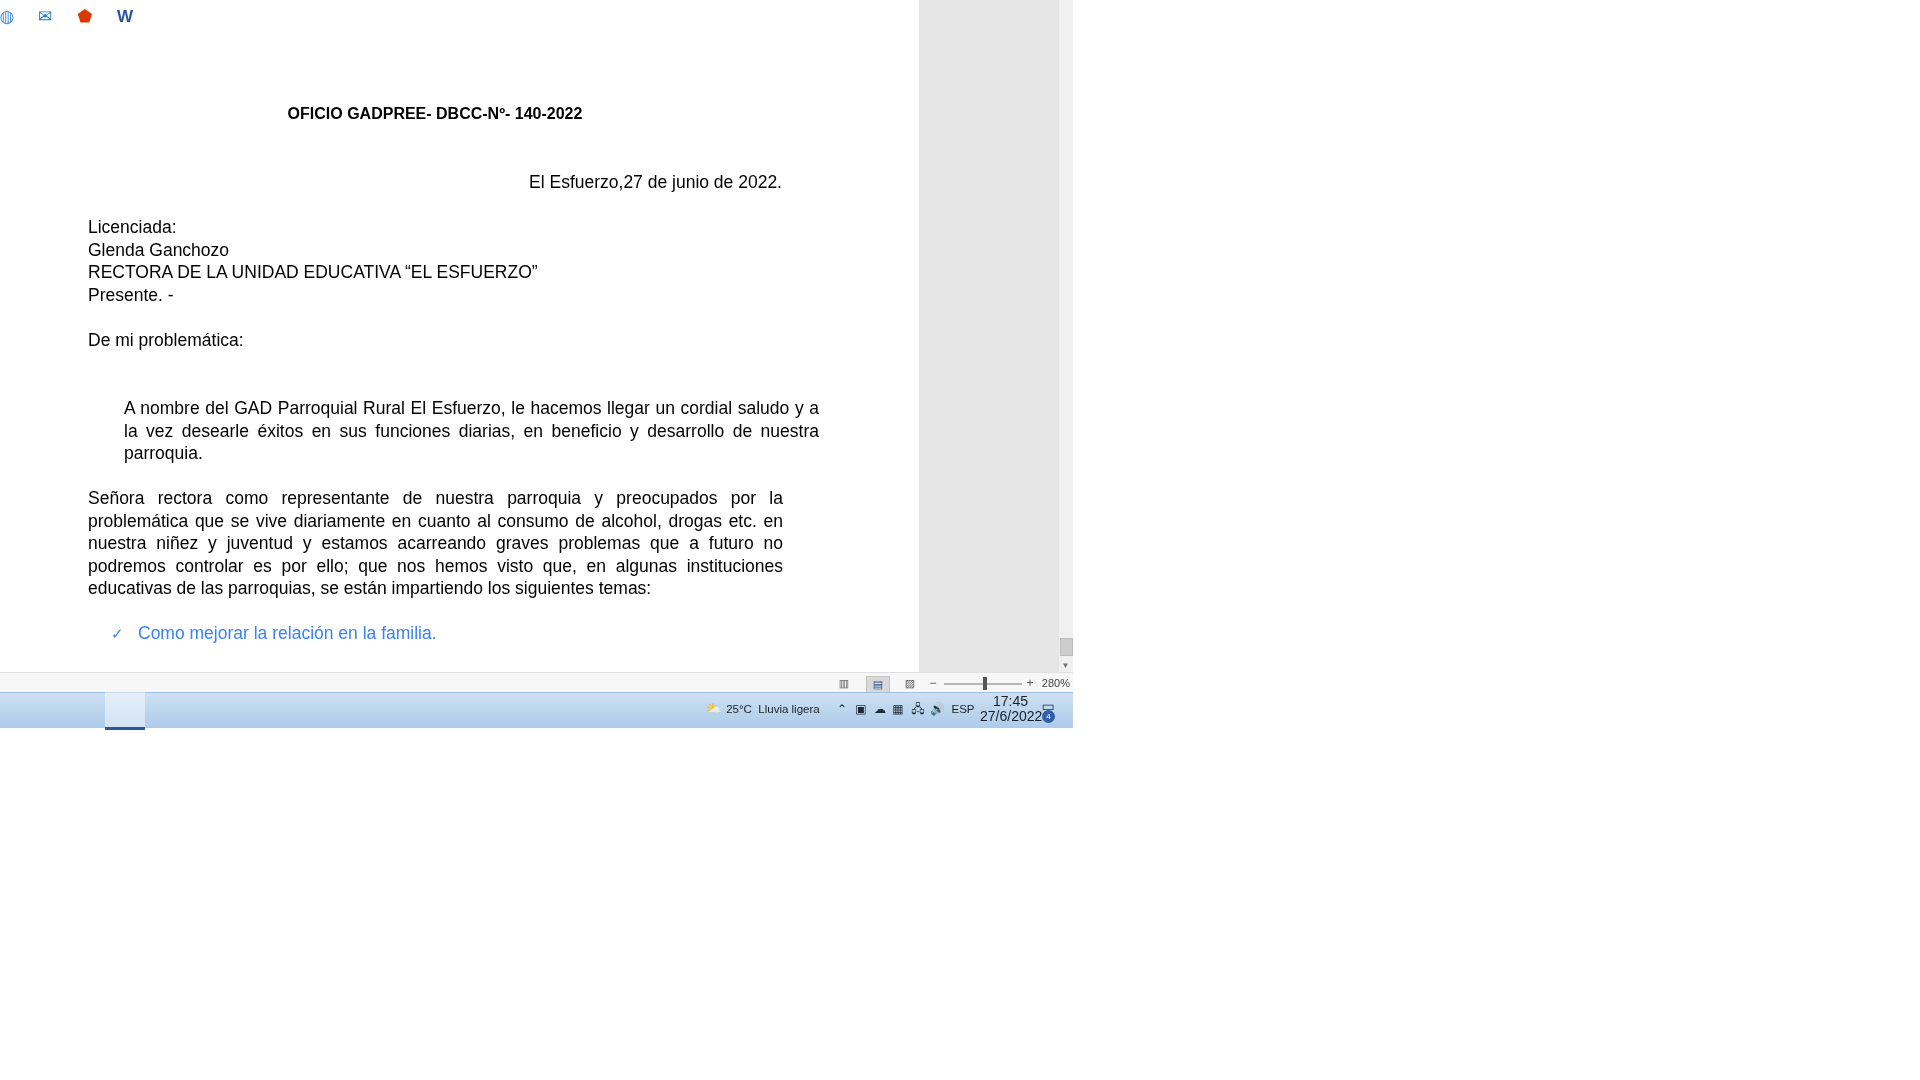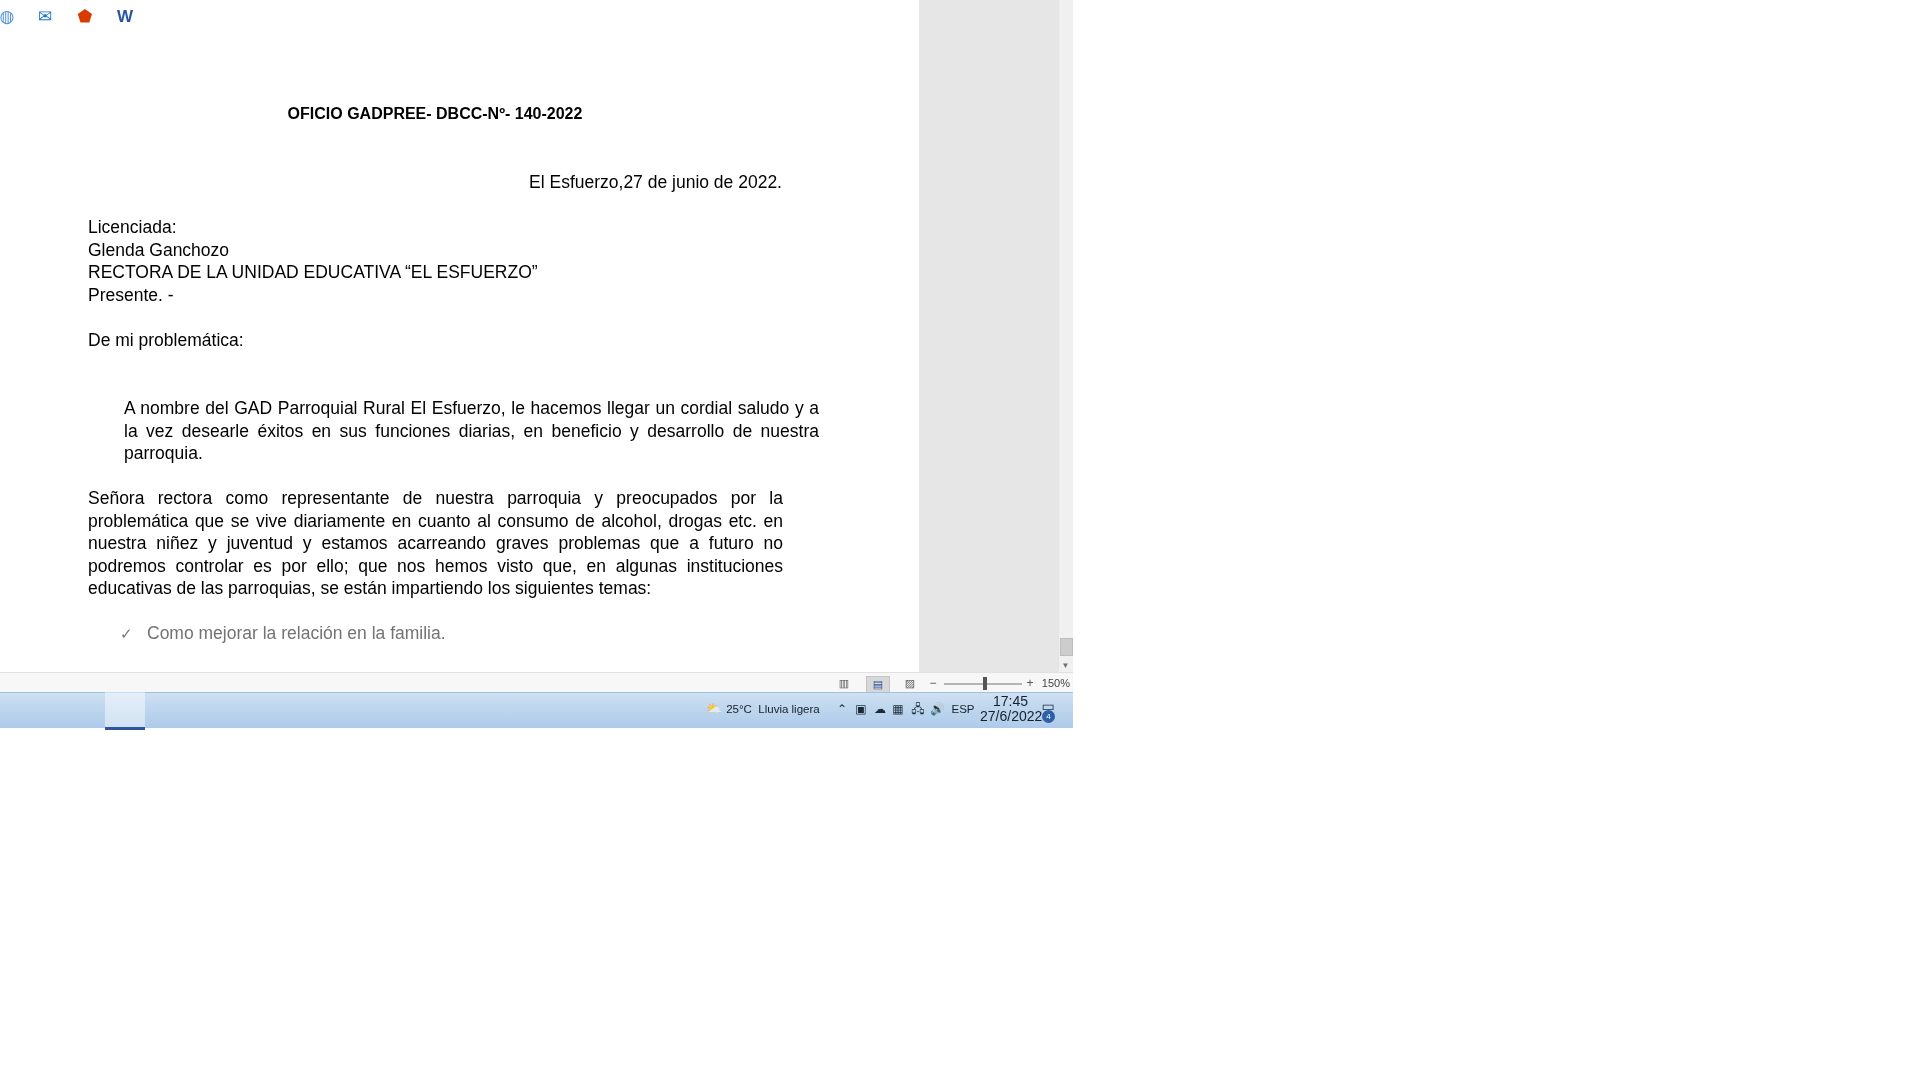--- a/index.html
+++ b/index.html
@@ -125,25 +125,25 @@
     text-align: justify;
     margin-left: 36px;
   }
   #para-2 {
     left: 88px; top: 487px; width: 695px;
     text-align: justify;
   }
 
   .bullet-row {
     position: absolute;
-    left: 120px;
+    left: 111px;
     width: 660px;
     font-size: 17.5px;
     line-height: 22.5px;
-    color: #737373;
+    color: #3b82f6;
   }
   .bullet-row .mark {
     display: inline-block;
     width: 27px;
     font-size: 15px;
   }
   #bullet-1 { top: 622px; }
   #bullet-2 { top: 645px; }
   #bullet-3 { top: 668px; }
   
@@ -389,21 +389,21 @@
 
     <div id="status-bar">
       <div class="view-btn" id="view-read">▥</div>
       <div class="view-btn" id="view-print">▤</div>
       <div class="view-btn" id="view-web">▨</div>
 
       <div id="zoom-minus">−</div>
       <div id="zoom-track"></div>
       <div id="zoom-handle"></div>
       <div id="zoom-plus">+</div>
-      <div id="zoom-level">150%</div>
+      <div id="zoom-level">280%</div>
     </div>
 
   </div>
 
   <div id="taskbar"></div>
   <div id="tb-word-active"></div>
 
   <div class="tb-icon" id="tb-chrome">
     <span class="glyph" style="color:#4a90d9;">◍</span>
   </div>

